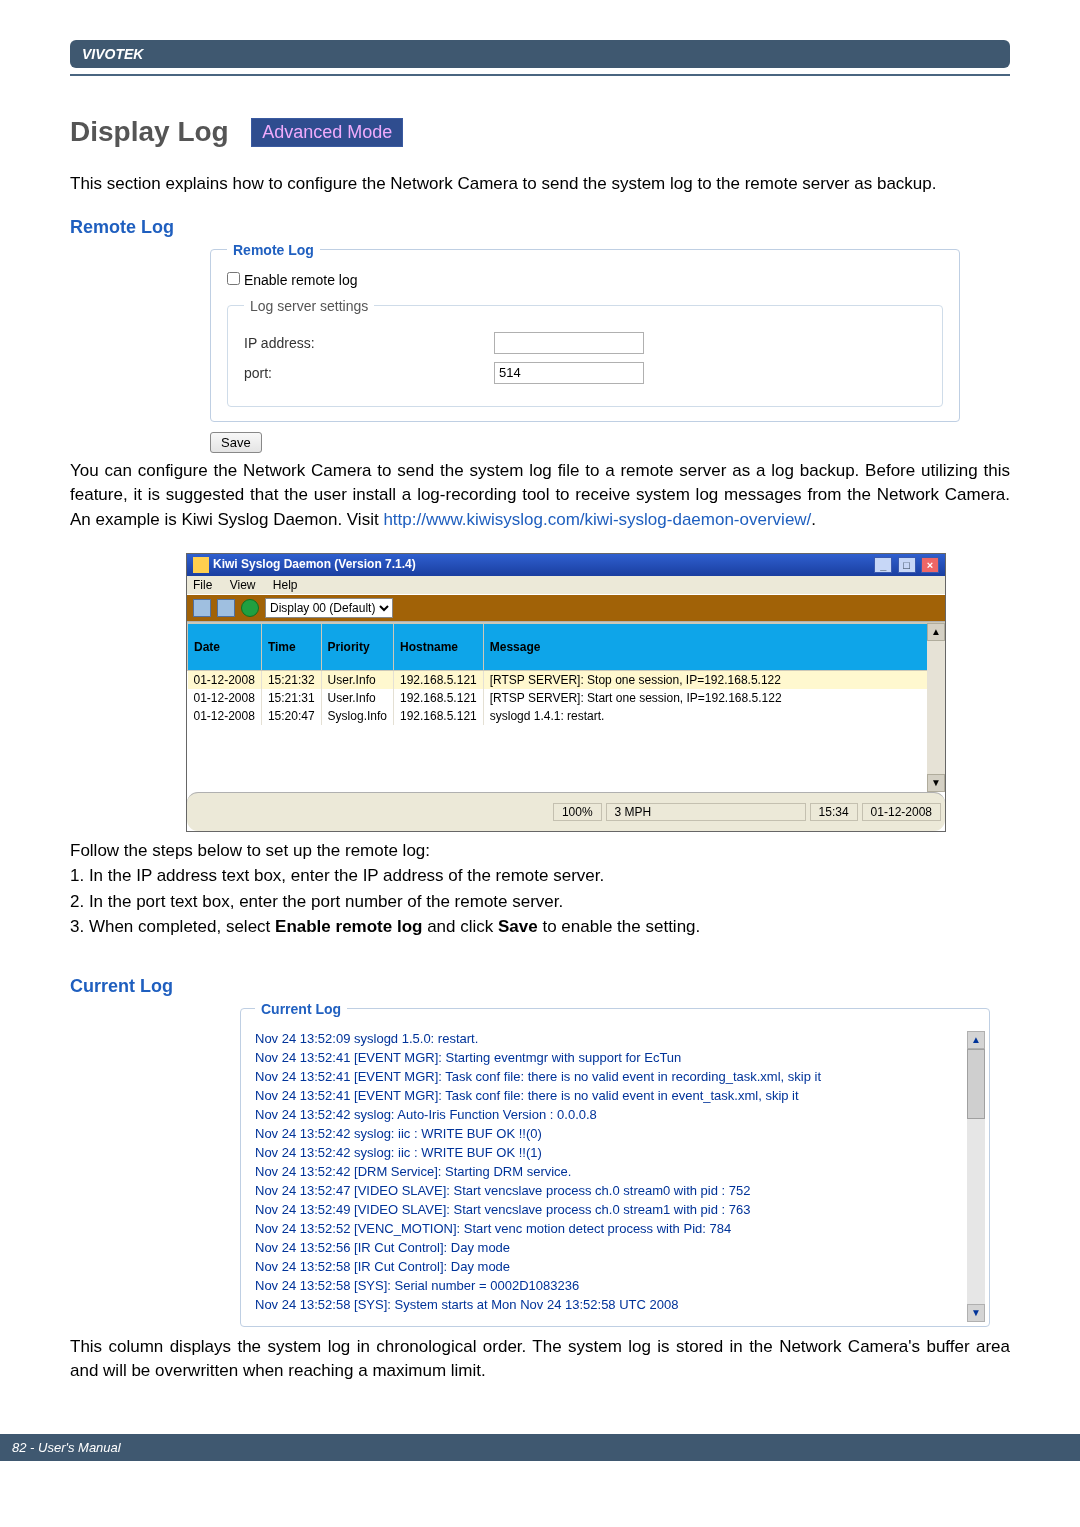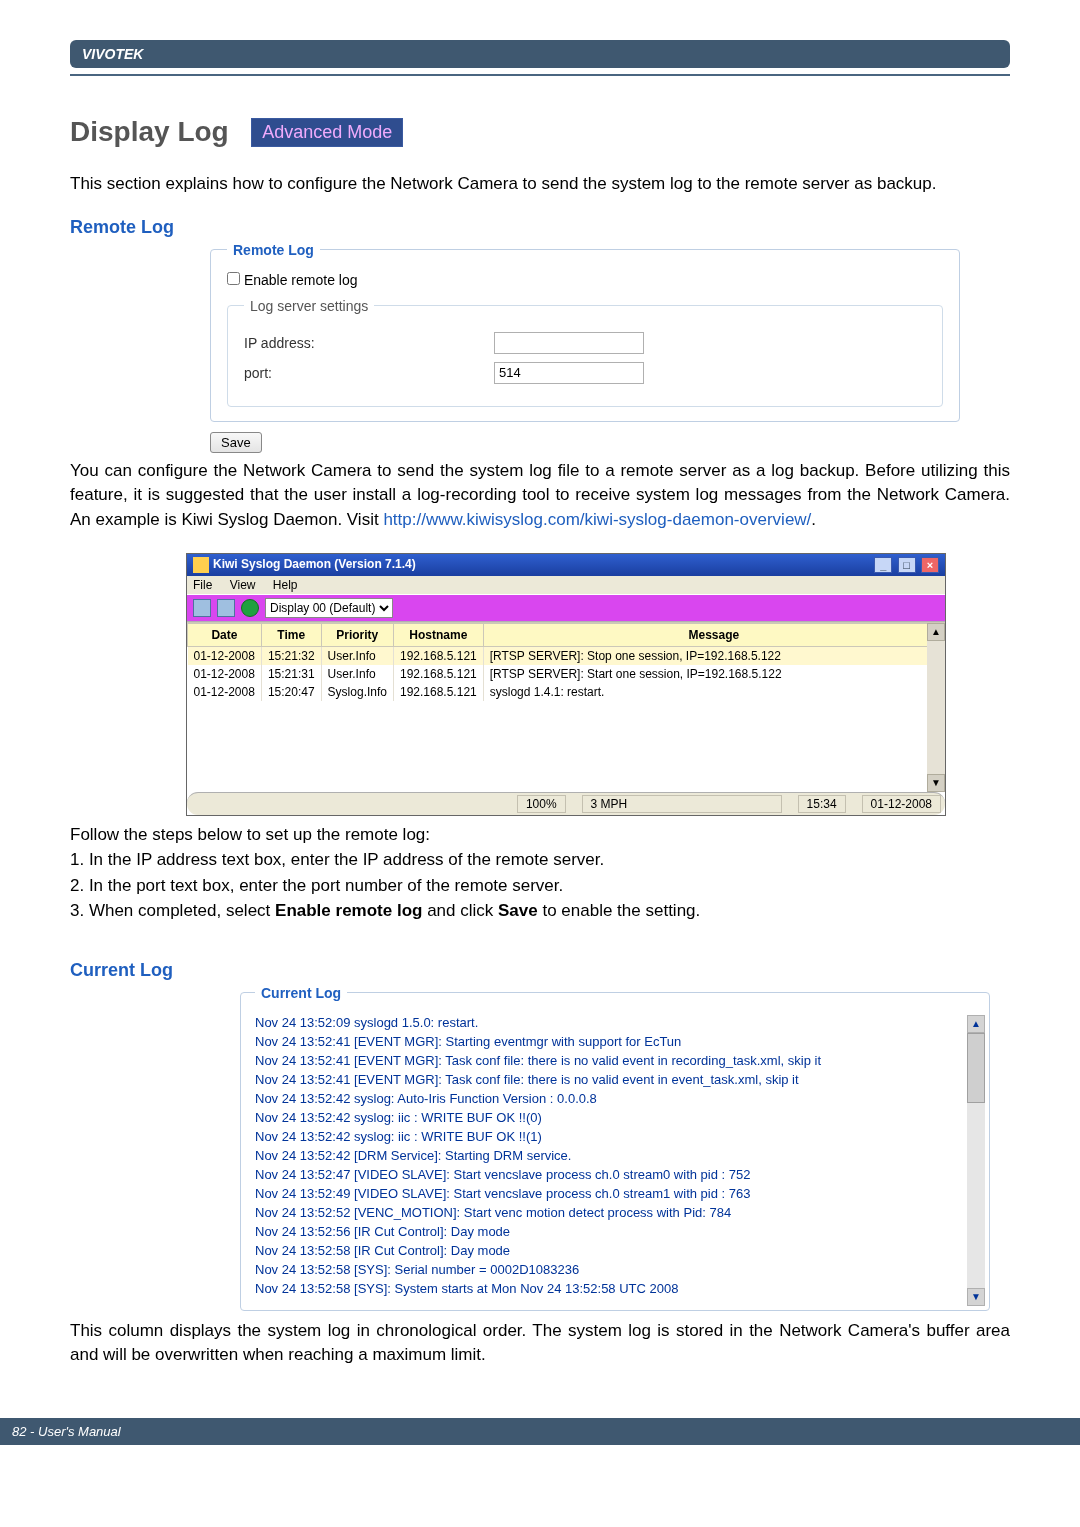--- a/index.html
+++ b/index.html
@@ -83,30 +83,30 @@
   .kiwi-title {
     background: linear-gradient(#2f5fcf,#1a3ea0);
     color:#fff; font-weight:bold;
     padding:3px 6px; display:flex; justify-content:space-between; align-items:center;
   }
   .kiwiicon { width:16px; height:16px; background:#ffcf4f; display:inline-block; margin-right:4px; vertical-align:middle; }
   .winbtns span { display:inline-block; width:18px; height:16px; background:#c7d7f7; border:1px solid #3a5ab0; margin-left:2px; text-align:center; line-height:14px; font-size:11px; color:#234; }
   .winbtns .close { background:#e66; color:#fff; }
   .kiwi-menu { background:#ece9d8; padding:2px 6px; font-size:12px; }
   .kiwi-menu span { margin-right:14px; }
-  .kiwi-tool { background:#d946ef; padding:3px 6px; display:flex; align-items:center; border-top:1px solid #fff; border-bottom:1px solid #b0b0b0; gap:6px;}
+  .kiwi-tool { background:#a16207; padding:3px 6px; display:flex; align-items:center; border-top:1px solid #fff; border-bottom:1px solid #b0b0b0; gap:6px;}
   .kiwi-tool .ticon { width:18px; height:18px; background:#9fbfe0; border:1px solid #5070a0; }
   .kiwi-tool .ticon2 { width:18px; height:18px; background:#20a040; border:1px solid #107020; border-radius:50%; }
   .kiwi-table { width:100%; border-collapse:collapse; font-size:12px; }
-  .kiwi-table th { background:#fef9c3; text-align:center; font-weight:bold; padding:4px 6px; border:1px solid #ccc8b8; }
+  .kiwi-table th { background:#0ea5e9; text-align:left; font-weight:bold; padding:16px 6px; border:1px solid #ccc8b8; }
   .kiwi-table td { padding:2px 6px; border-right:1px solid #e4e0d4; white-space:nowrap; }
   .kiwi-table tr.highlight td { background:#fff8cf; }
   .kiwi-table .msgcol { width:100%; }
   .kiwi-tbody-wrap { border-top:1px solid #ccc8b8; background:#fff; height:170px; position:relative; }
-  .kiwi-status { background:#ece9d8; padding:2px 4px; display:flex; justify-content:flex-end; gap:16px; border-top:1px solid #b0b0b0; font-size:12px;border-radius:11px;}
+  .kiwi-status { background:#ece9d8; padding:10px 4px; display:flex; justify-content:flex-end; gap:4px; border-top:1px solid #b0b0b0; font-size:12px;border-radius:11px;}
   .kiwi-status .cell { border:1px solid #c4c0b0; padding:1px 8px; background:#ece9d8; }
   .kiwi-scroll { position:absolute; right:0; top:0; bottom:0; width:18px; background:#e6e2d6; }
   .kiwi-scroll .arr { width:100%; height:18px; background:#d4d0c4; border:1px solid #b0ac9c; font-size:10px; text-align:center; line-height:16px;}
   .kiwi-select { font-size:12px; border:1px solid #888; background:#fff; height:20px; }
 
   .steps { font-size:17px; line-height:1.5; margin-top:4px; }
 
   .curlog {
     border:1px solid #bfcfe3; border-radius:4px;
     margin: 2px 0 8px 170px; width: 750px;

